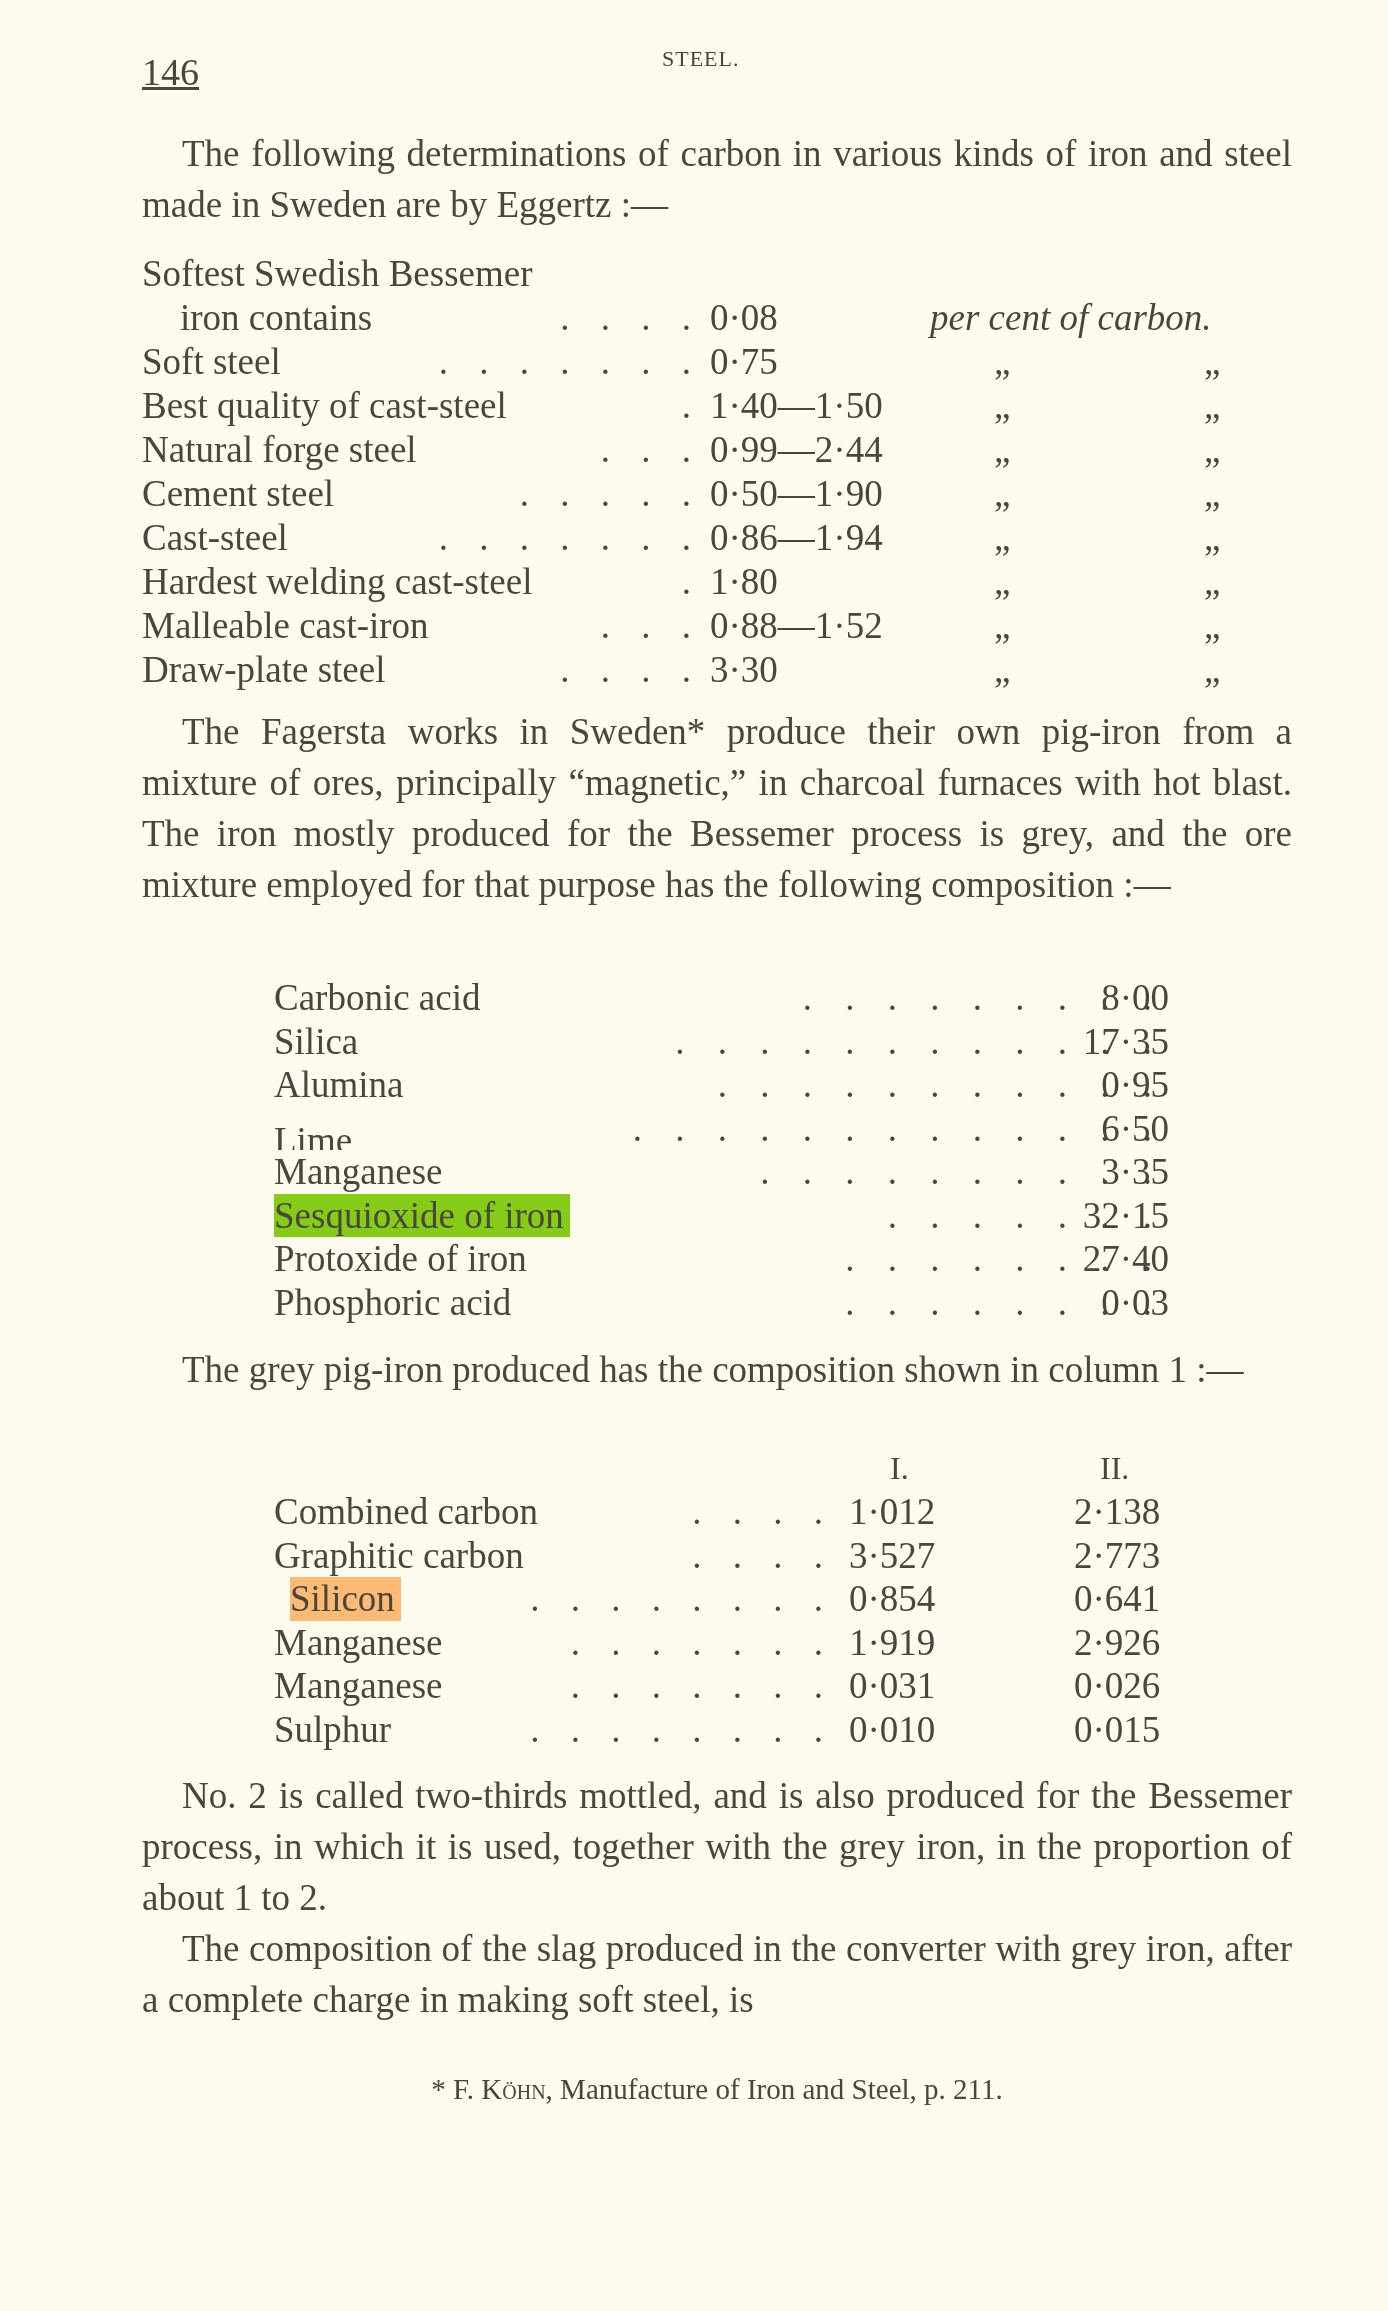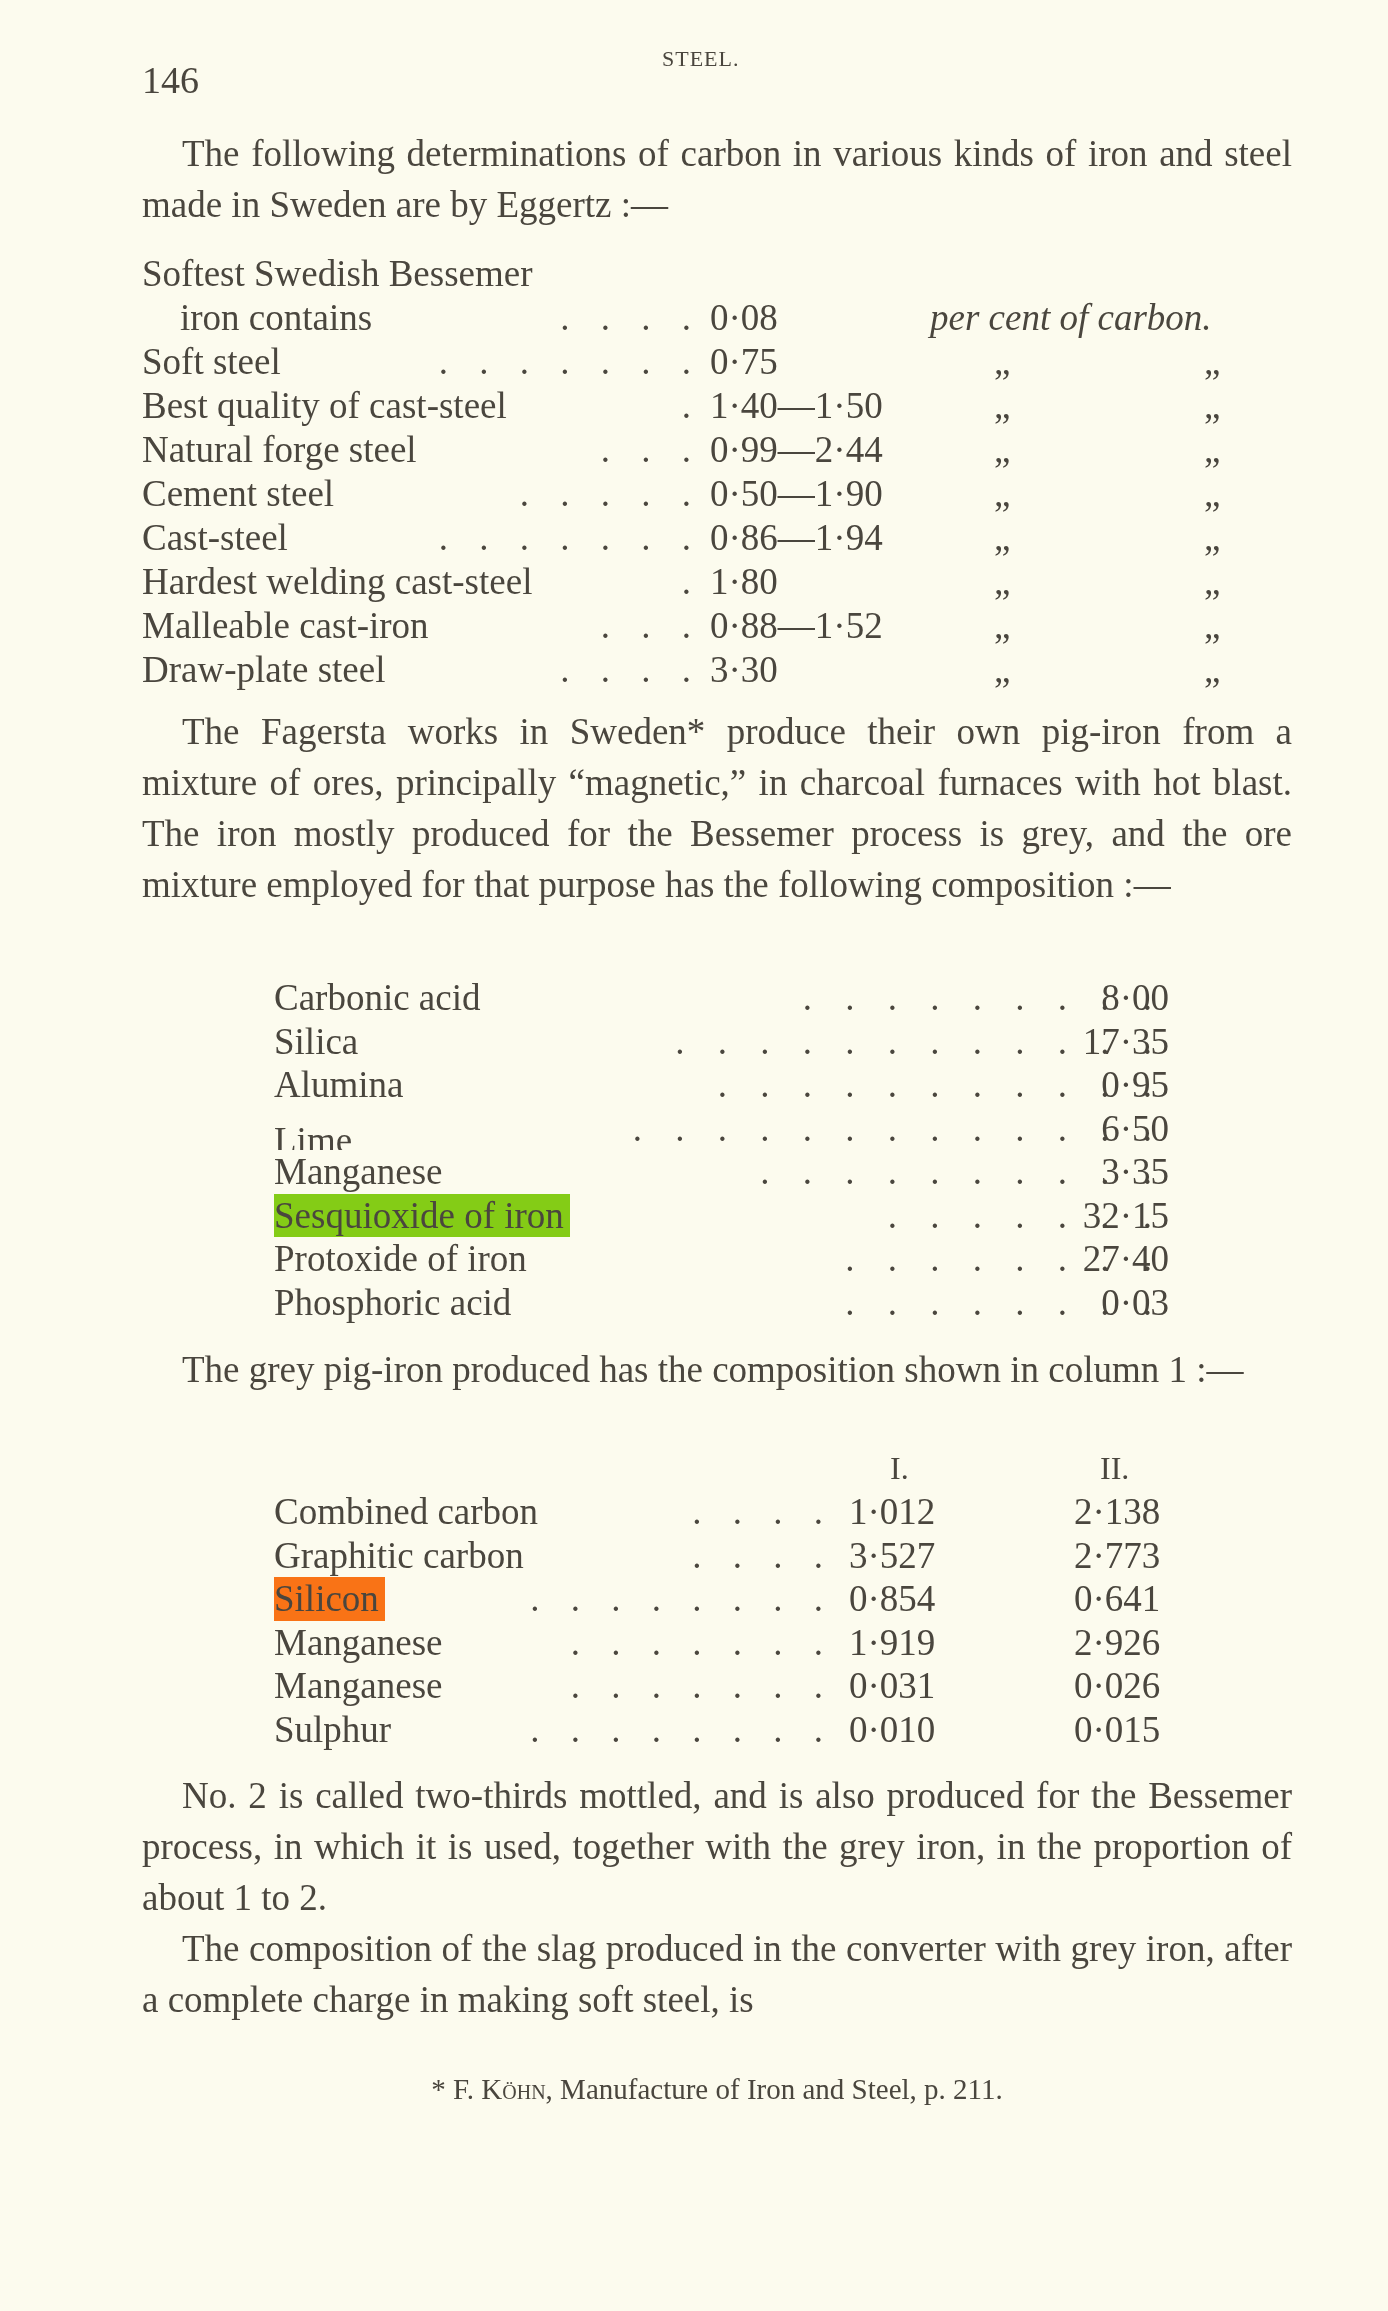--- a/index.html
+++ b/index.html
@@ -9,21 +9,21 @@
     color: #4a463e;
     font-family: "Liberation Serif", "DejaVu Serif", serif;
     position: relative;
     overflow: hidden;
   }
   .page { position: absolute; left: 142px; top: 0; width: 1150px; }
   .running-head {
     position: absolute; top: 46px; left: 0; width: 1150px;
     font-size: 38px; height: 50px;
   }
-  .page-number { position: absolute; left: 0; top: 12px; }
+  .page-number { position: absolute; left: 0; top: 4px; text-decoration: underline; }
   .running-title { position: absolute; left: 520px; top: 0; letter-spacing: 1px; font-size: 22px; }
   p.para {
     margin: 0; font-size: 37px; line-height: 51px;
     text-align: justify; text-align-last: left;
   }
   p.indent { text-indent: 40px; }
   .intro { position: absolute; top: 128px; left: 0; width: 1150px; }
 
   
   .carbon-table { position: absolute; top: 252px; left: 0; width: 1150px; font-size: 37px; }
@@ -212,21 +212,21 @@
       <span class="v2">2·138</span>
     </div>
     <div class="prow">
       <span class="dots-fill">. . . .</span>
       <span class="lbl" style="background: rgb(252, 251, 238); padding-right: 6px;">Graphitic carbon</span>
       <span class="v1">3·527</span>
       <span class="v2">2·773</span>
     </div>
     <div class="prow">
       <span class="dots-fill">. . . . . . . .</span>
-      <span class="lbl" style="background: #f97316; padding-right: 6px;">Silicon</span>
+      <span class="lbl" style="background: #fdba74; padding-right: 6px; margin-left: 16px;">Silicon</span>
       <span class="v1">0·854</span>
       <span class="v2">0·641</span>
     </div>
     <div class="prow">
       <span class="dots-fill">. . . . . . .</span>
       <span class="lbl" style="background: rgb(252, 251, 238); padding-right: 6px;">Manganese</span>
       <span class="v1">1·919</span>
       <span class="v2">2·926</span>
     </div>
     <div class="prow">

